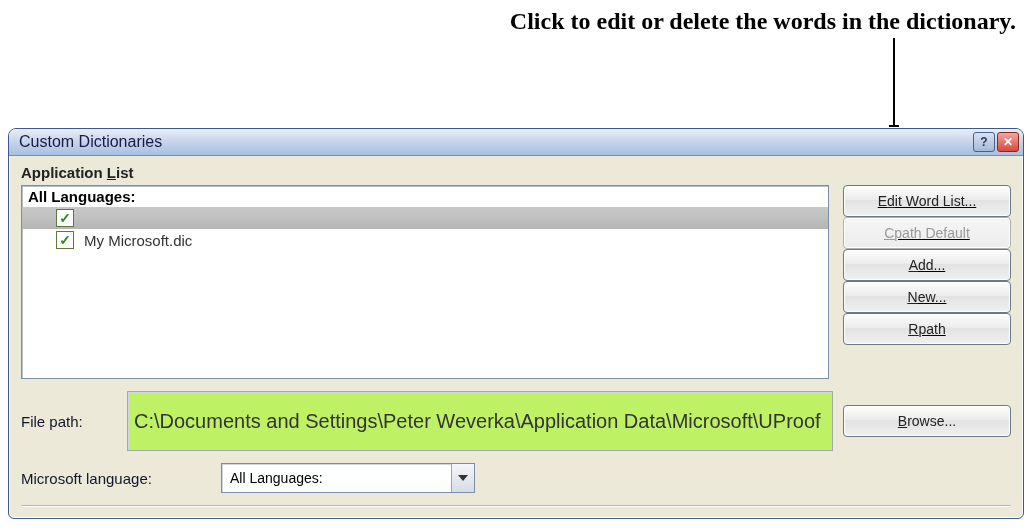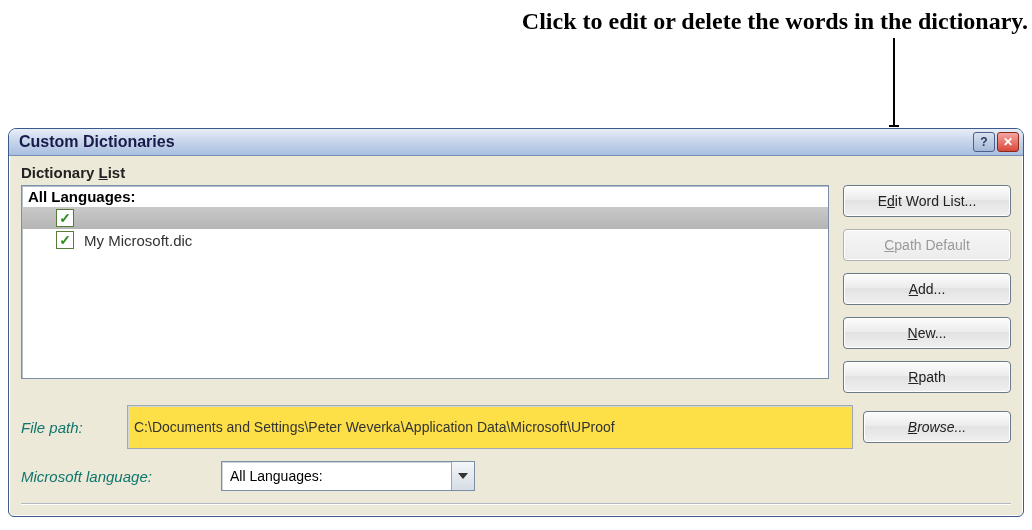--- a/index.html
+++ b/index.html
@@ -9,21 +9,21 @@
     font-size: 13px;
     background: #fff;
     width: 1032px;
     height: 530px;
     position: relative;
     color: #000;
   }
   .annotation {
     position: absolute;
     top: 8px;
-    right: 4px;
+    right: 16px;
     font-family: "Times New Roman", serif;
     font-size: 24px;
     font-weight: bold;
   }
   .callout-line {
     position: absolute;
     top: 38px;
     right: 137px;
     width: 2px;
     height: 88px;
@@ -52,21 +52,21 @@
   .titlebar {
     height: 26px;
     background: linear-gradient(to bottom, #e8eef7 0%, #c5d4ea 50%, #a9bfe0 100%);
     border-bottom: 1px solid #7a8fb5;
     border-radius: 7px 7px 0 0;
     display: flex;
     align-items: center;
     padding: 0 4px 0 10px;
   }
   .titlebar .title {
-    font-weight: bold;
+    font-weight: normal;
     font-size: 16px;
     color: #1a1a4a;
     flex: 1;
   }
   .titlebar .tb-btn {
     width: 20px;
     height: 18px;
     margin-left: 2px;
     border: 1px solid #4a5f8a;
     border-radius: 3px;
@@ -135,21 +135,22 @@
     color: #2a8a1a;
     font-size: 14px;
     font-weight: bold;
     line-height: 1;
   }
 
   .side-buttons {
     width: 168px;
     display: flex;
     flex-direction: column;
-    gap: 12px;
+    gap: 0;
+    text-decoration: underline;
   }
   .btn {
     height: 30px;
     border: 1px solid #6a7a8a;
     border-radius: 4px;
     background: linear-gradient(to bottom,#fdfdfd,#ececec 45%,#e2e2e2 46%,#f0f0f0);
     font-size: 14px;
     color: #222;
     cursor: default;
     display: flex;
@@ -165,40 +166,39 @@
   .btn .ul { text-decoration: underline; }
 
   .field-row {
     display: flex;
     align-items: center;
     margin-top: 12px;
     gap: 10px;
   }
   .field-label {
     font-size: 15px;
-    color: #0f766e;
+    color: #0f172a;
     width: 96px;
-    font-style: italic;
   }
   .field-label.wide { width: 190px; }
   .path-box {
     flex: 1;
     height: 26px;
     border: 1px solid #a0a8b0;
-    background: #fde047;
+    background: #bef264;
     box-shadow: inset 1px 1px 0 #d0d6dc;
-    padding: 8px 6px;
-    font-size: 14px;
+    padding: 16px 6px;
+    font-size: 20px;
     color: #333;
     display: flex;
     align-items: center;
     overflow: hidden;
     white-space: nowrap;
   }
-  .browse-col { width: 148px; font-style: italic; }
+  .browse-col { width: 168px; }
 
   .combo {
     width: 252px;
     height: 28px;
     border: 1px solid #7a8fa5;
     background: #fff;
     display: flex;
     align-items: center;
     box-shadow: inset 1px 1px 0 #d0d6dc;
   }
@@ -245,21 +245,21 @@
       <span>?</span>
     </div>
     <div class="tb-btn tb-close">
       <span>✕</span>
     </div>
   </div>
 
   <div class="content">
 
     <div class="section-label">
-      <span>Dictionary </span><span class="ul">L</span><span>ist</span>
+      <span>Application </span><span class="ul">L</span><span>ist</span>
     </div>
 
     <div class="main-row">
       <div class="listbox">
         <div class="group-header">All Languages:</div>
 
         <div class="list-item selected">
           <div class="chk">
               <span>✓</span>
             </div>

